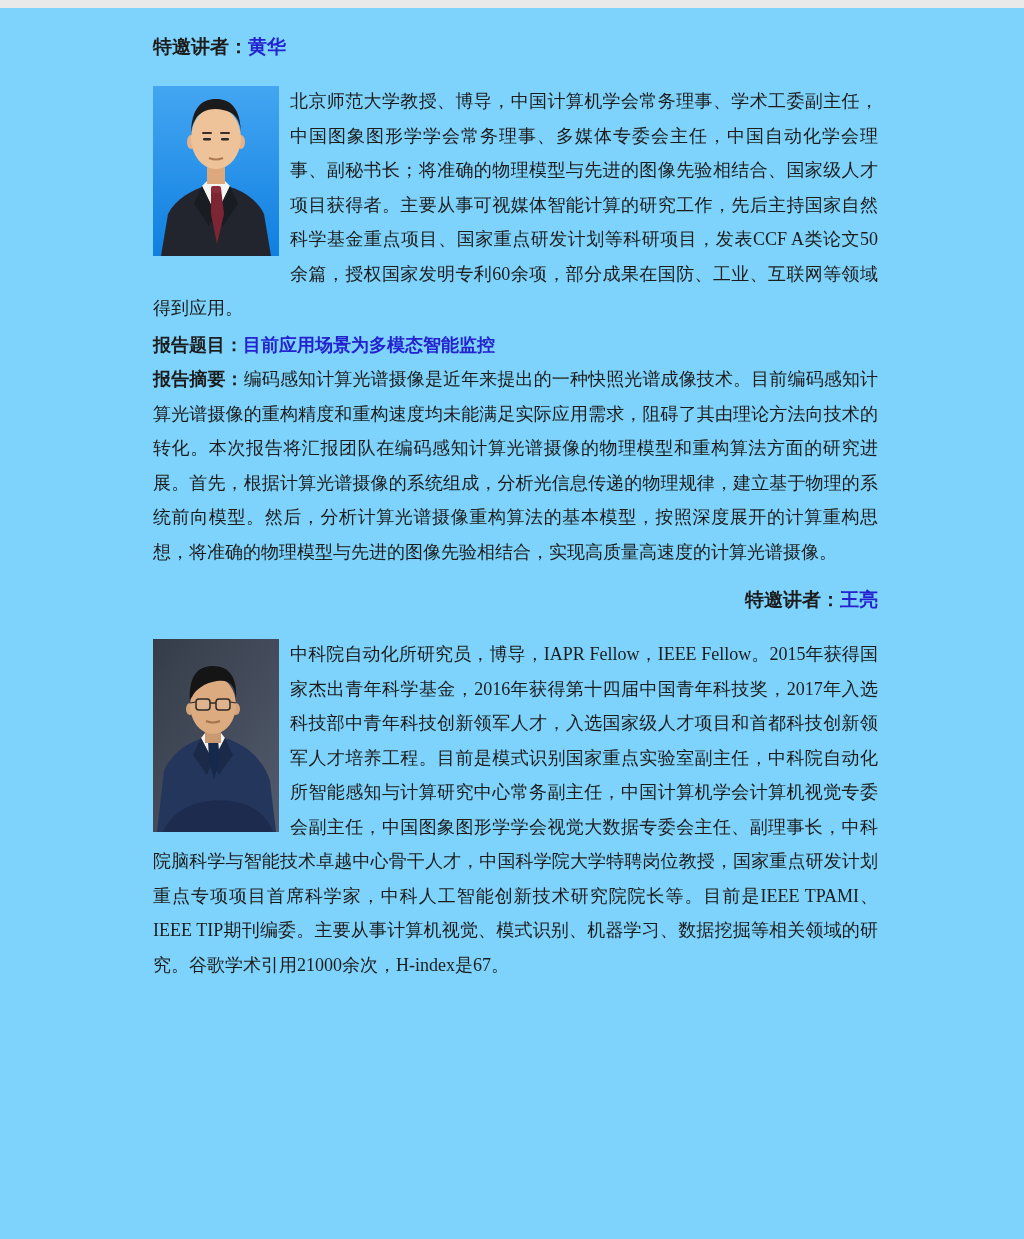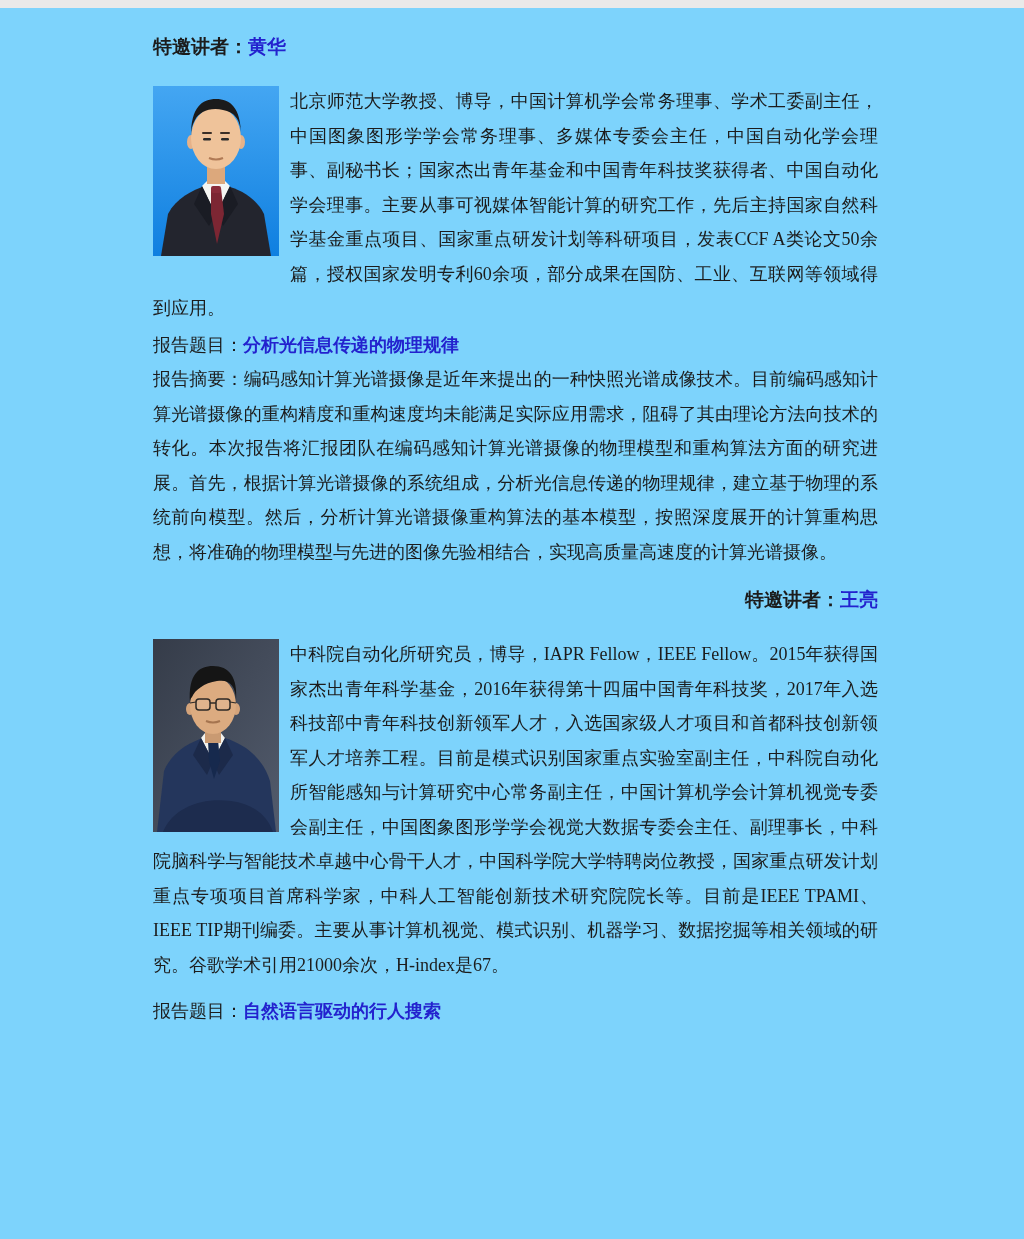--- a/index.html
+++ b/index.html
@@ -47,21 +47,21 @@
     line-height: 34.5px;
     margin-top: 2px;
     font-weight: bold;
   }
   .section-2 .report-line { margin-top: 12px; }
   .report-line .report-title {
     color: #2322ce;
     font-weight: bold;
     cursor: pointer;
   }
-  .bold-label { font-weight: normal; }
+  .bold-label { font-weight: bold; }
 </style>
 </head>
 <body>
 
 <div class="page">
 
   <section class="section-1">
     <h2 class="speaker-heading">
       <span>特邀讲者：</span><span class="name">黄华</span>
     </h2>
@@ -96,25 +96,25 @@
 
           <path d="M38,50 C38,21 49,13 63,13 C77,13 88,21 88,50 C88,33 81,26 70,24 C57,21 46,26 42,34 C39,39 38,44 38,50 Z" fill="#1b1b1b"></path>
 
           <rect x="49" y="46" width="10" height="2" rx="1" fill="#3a2e26"></rect>
           <rect x="67" y="46" width="10" height="2" rx="1" fill="#3a2e26"></rect>
           <rect x="50" y="52" width="8" height="2.5" rx="1.2" fill="#2a2a2a"></rect>
           <rect x="68" y="52" width="8" height="2.5" rx="1.2" fill="#2a2a2a"></rect>
           <path d="M56,72 Q63,75 70,72" stroke="#b07a55" stroke-width="2" fill="none"></path>
         </svg>
       </span>
-      <p class="bio">北京师范大学教授、博导，中国计算机学会常务理事、学术工委副主任，中国图象图形学学会常务理事、多媒体专委会主任，中国自动化学会理事、副秘书长；国家杰出青年基金和中国青年科技奖获得者、中国自动化学会理事。主要从事可视媒体智能计算的研究工作，先后主持国家自然科学基金重点项目、国家重点研发计划等科研项目，发表CCF A类论文50余篇，授权国家发明专利60余项，部分成果在国防、工业、互联网等领域得到应用。</p>
+      <p class="bio">北京师范大学教授、博导，中国计算机学会常务理事、学术工委副主任，中国图象图形学学会常务理事、多媒体专委会主任，中国自动化学会理事、副秘书长；将准确的物理模型与先进的图像先验相结合、国家级人才项目获得者。主要从事可视媒体智能计算的研究工作，先后主持国家自然科学基金重点项目、国家重点研发计划等科研项目，发表CCF A类论文50余篇，授权国家发明专利60余项，部分成果在国防、工业、互联网等领域得到应用。</p>
     </div>
 
     <p class="report-line">
-      <span class="bold-label">报告题目：</span><span class="report-title">分析光信息传递的物理规律</span>
+      <span class="bold-label">报告题目：</span><span class="report-title">目前应用场景为多模态智能监控</span>
     </p>
 
     <p class="abstract">
       <span class="bold-label">报告摘要：</span><span>编码感知计算光谱摄像是近年来提出的一种快照光谱成像技术。目前编码感知计算光谱摄像的重构精度和重构速度均未能满足实际应用需求，阻碍了其由理论方法向技术的转化。本次报告将汇报团队在编码感知计算光谱摄像的物理模型和重构算法方面的研究进展。首先，根据计算光谱摄像的系统组成，分析光信息传递的物理规律，建立基于物理的系统前向模型。然后，分析计算光谱摄像重构算法的基本模型，按照深度展开的计算重构思想，将准确的物理模型与先进的图像先验相结合，实现高质量高速度的计算光谱摄像。</span>
     </p>
   </section>
 
   <section class="section-2">
     <h2 class="speaker-heading">
       <span>特邀讲者：</span><span class="name">王亮</span>
@@ -156,19 +156,16 @@
           <line x1="57" y1="64" x2="63" y2="64" stroke="#2e2a26" stroke-width="1.5"></line>
           <line x1="43" y1="63" x2="37" y2="64" stroke="#2e2a26" stroke-width="1.2"></line>
           <line x1="77" y1="63" x2="83" y2="64" stroke="#2e2a26" stroke-width="1.2"></line>
 
           <path d="M53,82 Q60,85 67,82" stroke="#a5744f" stroke-width="2" fill="none"></path>
         </svg>
       </span>
       <p class="bio">中科院自动化所研究员，博导，IAPR Fellow，IEEE Fellow。2015年获得国家杰出青年科学基金，2016年获得第十四届中国青年科技奖，2017年入选科技部中青年科技创新领军人才，入选国家级人才项目和首都科技创新领军人才培养工程。目前是模式识别国家重点实验室副主任，中科院自动化所智能感知与计算研究中心常务副主任，中国计算机学会计算机视觉专委会副主任，中国图象图形学学会视觉大数据专委会主任、副理事长，中科院脑科学与智能技术卓越中心骨干人才，中国科学院大学特聘岗位教授，国家重点研发计划重点专项项目首席科学家，中科人工智能创新技术研究院院长等。目前是IEEE TPAMI、IEEE TIP期刊编委。主要从事计算机视觉、模式识别、机器学习、数据挖掘等相关领域的研究。谷歌学术引用21000余次，H-index是67。</p>
     </div>
 
-    <p class="report-line">
-      <span class="bold-label">报告题目：</span><span class="report-title">自然语言驱动的行人搜索</span>
-    </p>
 
   </section>
 
 </div>
 
 </body></html>

